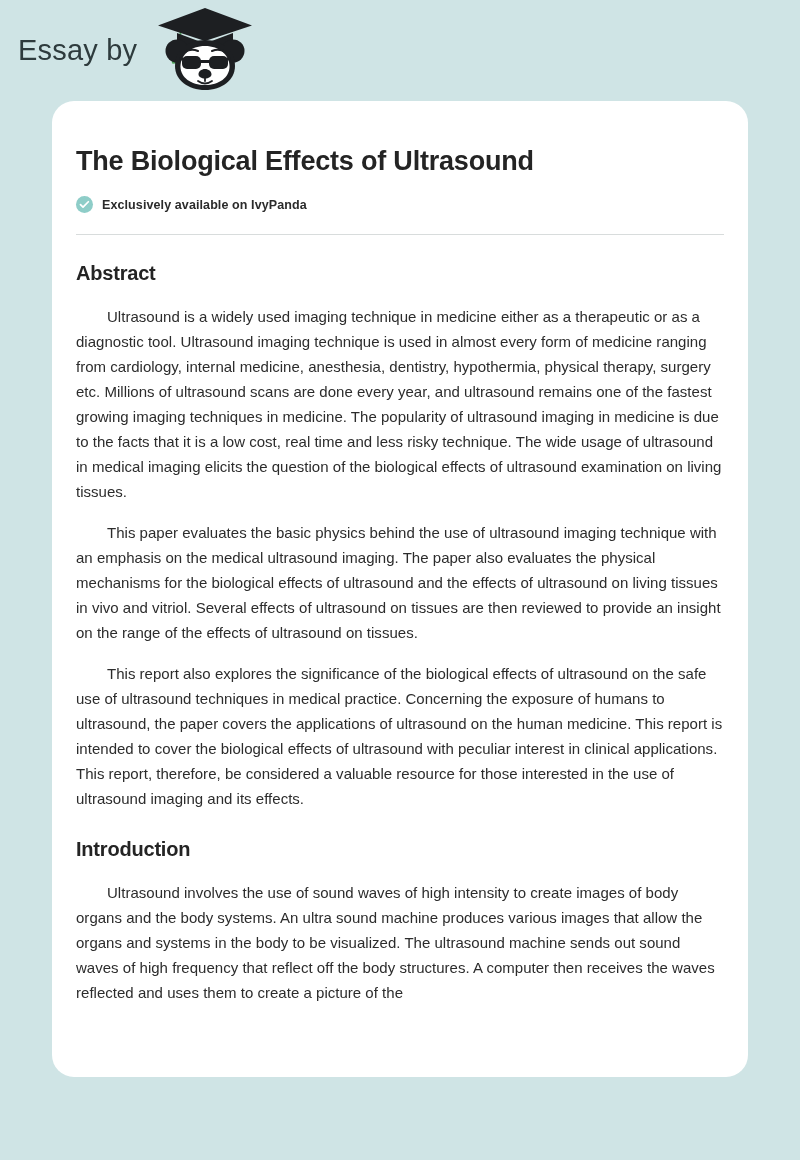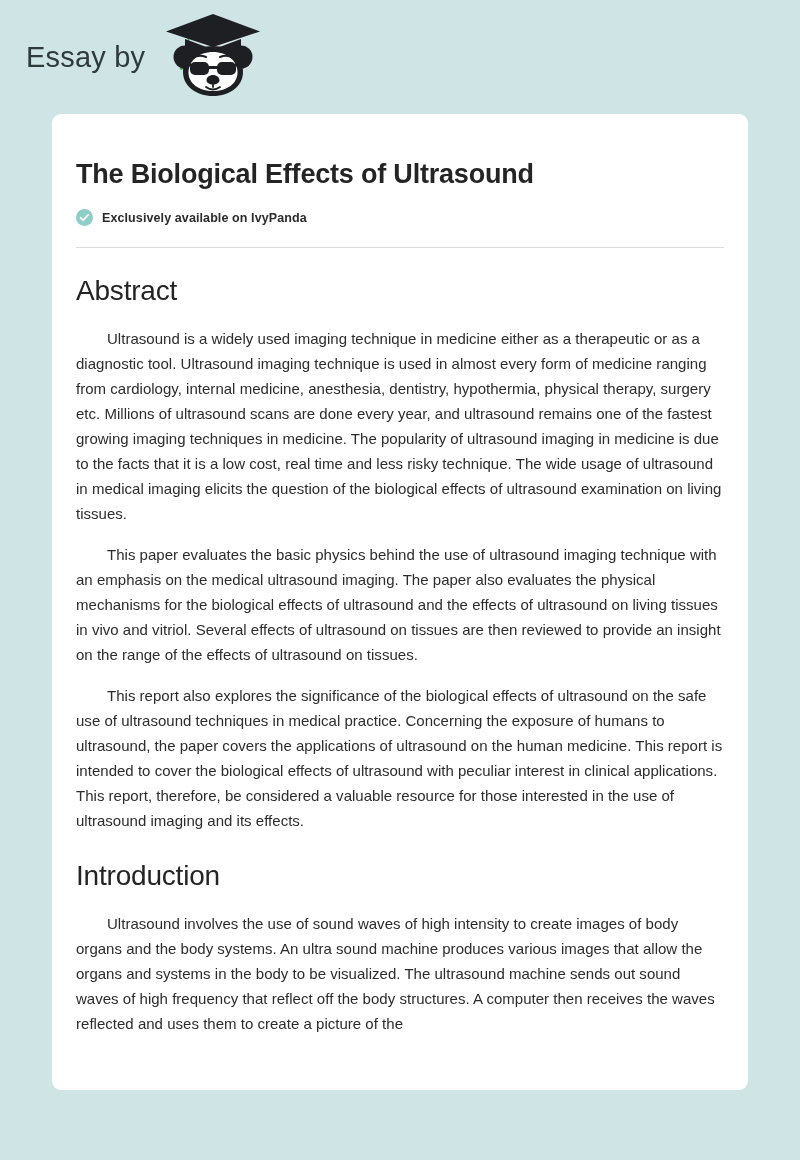--- a/index.html
+++ b/index.html
@@ -11,24 +11,24 @@
     width: 800px;
     height: 1160px;
     background: #cfe4e5;
     font-family: "Liberation Sans", sans-serif;
     -webkit-font-smoothing: antialiased;
     overflow: hidden;
   }
 
   
   .brand-bar {
-    height: 114px;
+    height: 101px;
     display: flex;
     align-items: center;
-    padding-left: 26px;
+    padding-left: 18px;
     box-sizing: border-box;
   }
   .brand-essay-by {
     font-size: 29px;
     color: #2e3b3d;
     letter-spacing: 0.2px;
     font-weight: 400;
     white-space: nowrap;
   }
   .brand-logo-wrap {
@@ -55,21 +55,21 @@
     font-size: 14px;
     vertical-align: super;
     font-weight: bold;
   }
 
   
   .paper-card {
     position: relative;
     margin: 0 52px;
     background: #ffffff;
-    border-radius: 9px;
+    border-radius: 22px;
     min-height: 976px;
     box-sizing: border-box;
     padding: 28px 24px 16px 24px;
     overflow: hidden;
   }
   .paper-inner {
     padding: 0 0 0 0;
   }
 
   .doc-title {
@@ -106,22 +106,22 @@
   }
 
   .divider {
     height: 1px;
     background: #d8dcdc;
     margin: 21px 0 0 0;
     border: 0;
   }
 
   .section-heading {
-    font-size: 28px;
-    font-weight: normal;
+    font-size: 20px;
+    font-weight: bold;
     color: #242424;
     margin: 27px 0 0 0;
     letter-spacing: -0.2px;
   }
 
   .body-para {
     font-size: 15px;
     color: #2c2c2c;
     line-height: 25px;
     margin: 16px 0 0 0;

